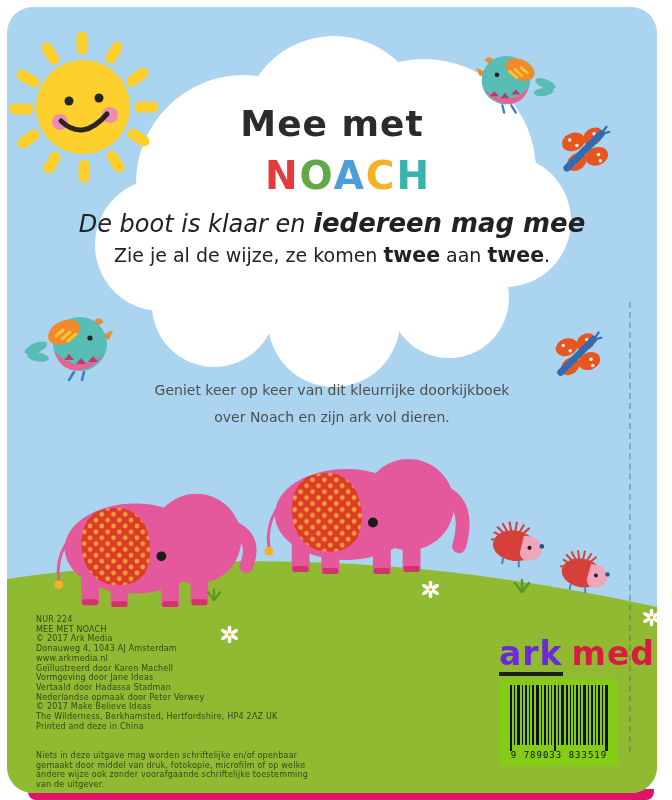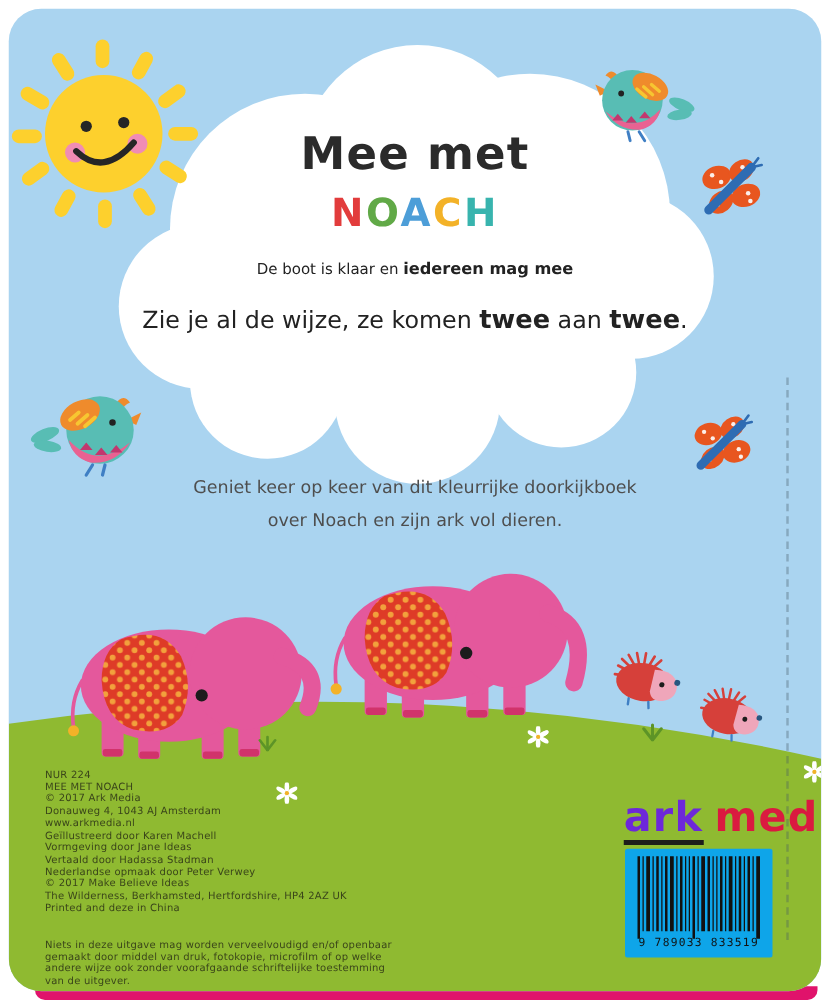--- a/index.html
+++ b/index.html
@@ -8,36 +8,36 @@
     font-family:"DejaVu Sans","Liberation Sans",sans-serif;overflow:hidden;
   }
   .abs{position:absolute;}
   
   .next-page-strip{left:28px;top:789px;width:626px;height:11px;background:#e0136b;border-radius:0 0 8px 8px;}
   
   .cover{left:7px;top:7px;width:650px;height:786px;background:#aad4f0;border-radius:26px;overflow:hidden;}
   
   .cloud-text{left:95px;top:0;width:460px;text-align:center;color:#2b2b2b;}
   .title-line{top:96px;left:0;width:460px;font-size:36px;font-weight:600;letter-spacing:1px;}
-  .title-name{top:146px;left:0;width:460px;font-size:31px;font-weight:bold;letter-spacing:2px;}
-  .cloud-line1{top:201px;left:-60px;width:580px;font-size:12px;}
+  .title-name{top:146px;left:16px;width:460px;font-size:39px;font-weight:bold;letter-spacing:2px;}
+  .cloud-line1{top:201px;left:-60px;width:580px;font-size:24px;font-style:italic;}
   .cloud-line2{top:236px;left:-80px;width:620px;font-size:19px;}
   .b{font-weight:bold;font-size:1.08em;}
   .cloud-line1,.cloud-line2{text-align:center;color:#222;}
   
   .blurb{left:35px;top:370px;width:580px;text-align:center;color:#4e4e4e;font-size:14px;line-height:1.9;}
   
   .colophon{left:29px;top:608px;width:300px;color:#3a451a;font-size:8px;line-height:9.7px;letter-spacing:.2px;}
   .legal{left:29px;top:744px;width:300px;color:#3a451a;font-size:8px;line-height:9.6px;letter-spacing:.2px;}
   
   .logo{left:492px;top:630px;display:flex;align-items:flex-start;}
   .logo .ark{font-size:33px;font-weight:bold;color:#6d28d9;border-bottom:4px solid #1d1d1b;line-height:1.05;letter-spacing:1px;}
   .logo .media{font-size:33px;font-weight:bold;color:#da1a40;margin-left:9px;line-height:1.05;letter-spacing:1px;}
   
-  .barcode-box{left:493px;top:672px;width:118px;height:87px;background:#0ea5e9;border-radius:2px;}
+  .barcode-box{left:493px;top:672px;width:118px;height:87px;background:#84cc16;border-radius:2px;}
   .barcode-digits{left:0;top:71px;width:118px;text-align:center;font-family:"DejaVu Sans Mono","Liberation Mono",monospace;font-size:9px;color:#111;letter-spacing:1px;}
   
   .cut-line{left:622px;top:295px;height:450px;width:0;border-left:2px dashed rgba(70,90,100,.35);}
 </style>
 </head>
 <body>
 
 <div class="abs next-page-strip"></div>
 
 <div class="abs cover">
@@ -358,21 +358,21 @@
     <div>Geïllustreerd door Karen Machell</div>
     <div>Vormgeving door Jane Ideas</div>
     <div>Vertaald door Hadassa Stadman</div>
     <div>Nederlandse opmaak door Peter Verwey</div>
     <div>© 2017 Make Believe Ideas</div>
     <div>The Wilderness, Berkhamsted, Hertfordshire, HP4 2AZ UK</div>
     <div>Printed and deze in China</div>
   </div>
 
   <div class="abs legal">
-    <div>Niets in deze uitgave mag worden verveelvoudigd en/of openbaar</div>
+    <div>Niets in deze uitgave mag worden schriftelijke en/of openbaar</div>
     <div>gemaakt door middel van druk, fotokopie, microfilm of op welke</div>
     <div>andere wijze ook zonder voorafgaande schriftelijke toestemming</div>
     <div>van de uitgever.</div>
   </div>
 
   <div class="abs logo">
     <span class="ark">ark</span>
     <span class="media">media</span>
   </div>
 

